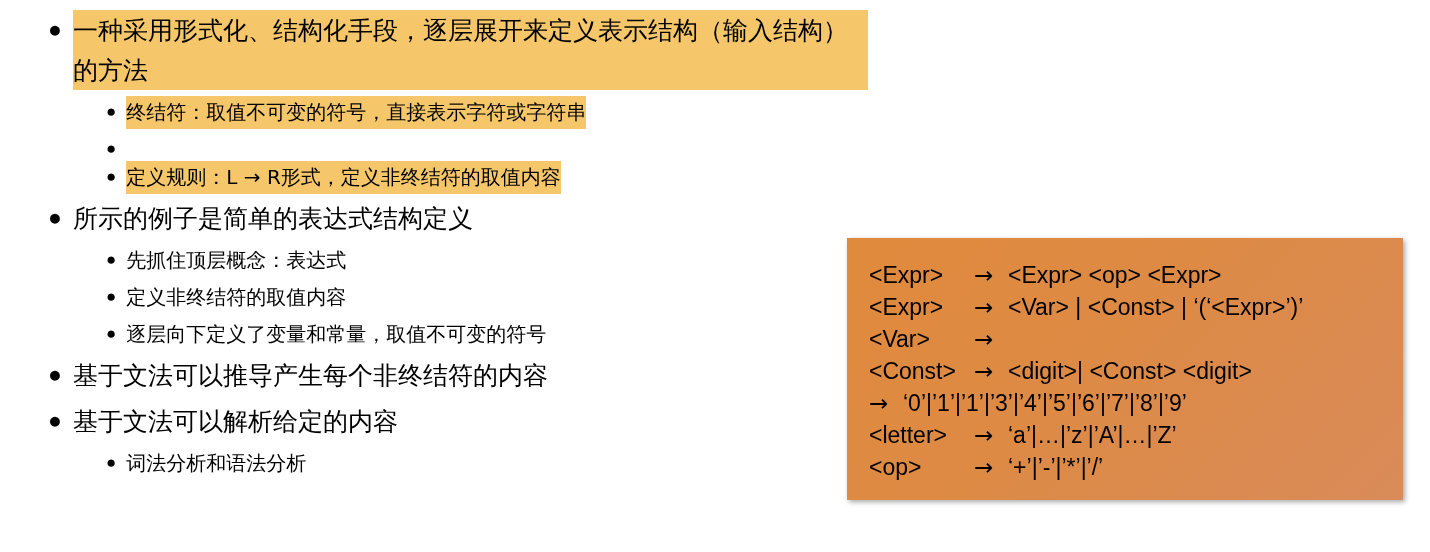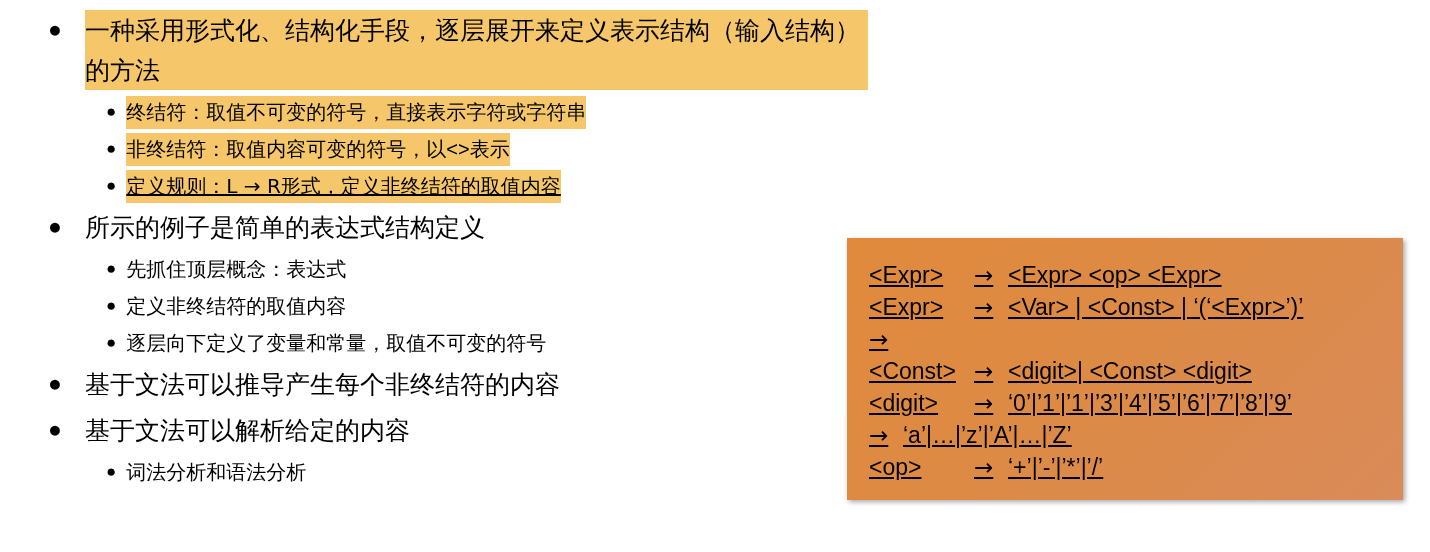--- a/index.html
+++ b/index.html
@@ -50,21 +50,20 @@
     margin-bottom: 6px;
   }
   .lvl1 .dot {
     font-size: 23px;
     margin-right: 11px;
     margin-top: 8px;
   }
   .lvl1 .txt {
     font-size: 25px;
     line-height: 40px;
-    margin-left: 12px;
   }
 
   
   .lvl2 {
     margin-left: 58px;
     margin-bottom: 4px;
   }
   .lvl2 .dot {
     font-size: 17px;
     margin-right: 10px;
@@ -76,21 +75,20 @@
   }
 
   .hl {
     background: #f5c76a;
     box-decoration-break: clone;
     -webkit-box-decoration-break: clone;
   }
 
   .arrow {
     font-family: "DejaVu Sans", sans-serif;
-    text-decoration: underline;
   }
 
   
   .grammar-box {
     position: absolute;
     left: 847px;
     top: 238px;
     width: 556px;
     height: 262px;
     background: linear-gradient(135deg, #e08a3c 0%, #dd8a45 45%, #d98b59 100%);
@@ -99,21 +97,20 @@
     padding: 21px 0 0 22px;
   }
 
   .grule {
     display: flex;
     align-items: flex-end;
     font-size: 23px;
     line-height: 32px;
     color: #000;
     white-space: pre;
-    text-decoration: underline;
   }
   .glhs {
     width: 105px;
     flex: 0 0 105px;
   }
   .gar {
     width: 34px;
     flex: 0 0 34px;
     font-family: "DejaVu Sans", sans-serif;
   }
@@ -133,21 +130,20 @@
       <span class="txt hl">一种采用形式化、结构化手段，逐层展开来定义表示结构（输入结构）的方法</span>
     </div>
 
     <div class="li lvl2">
       <span class="dot">●</span>
       <span class="txt hl">终结符：取值不可变的符号，直接表示字符或字符串</span>
     </div>
 
     <div class="li lvl2">
       <span class="dot">●</span>
-      <span class="txt hl">非终结符：取值内容可变的符号，以&lt;&gt;表示</span>
     </div>
 
     <div class="li lvl2">
       <span class="dot">●</span>
       <span class="txt hl arrow">定义规则：L → R形式，定义非终结符的取值内容</span>
     </div>
 
     <div class="li lvl1">
       <span class="dot">●</span>
       <span class="txt">所示的例子是简单的表达式结构定义</span>
@@ -193,36 +189,37 @@
       <span class="grhs">&lt;Expr&gt; &lt;op&gt; &lt;Expr&gt;</span>
     </div>
 
     <div class="grule">
       <span class="glhs">&lt;Expr&gt;</span>
       <span class="gar">→</span>
       <span class="grhs">&lt;Var&gt; | &lt;Const&gt; | ‘(‘&lt;Expr&gt;’)’</span>
     </div>
 
     <div class="grule">
+      <span class="glhs">&lt;Var&gt;</span>
       <span class="gar">→</span>
     </div>
 
     <div class="grule">
       <span class="glhs">&lt;Const&gt;</span>
       <span class="gar">→</span>
       <span class="grhs">&lt;digit&gt;| &lt;Const&gt; &lt;digit&gt;</span>
     </div>
 
     <div class="grule">
-      <span class="glhs">&lt;digit&gt;</span>
       <span class="gar">→</span>
       <span class="grhs">‘0’|’1’|’1’|’3’|’4’|’5’|’6’|’7’|’8’|’9’</span>
     </div>
 
     <div class="grule">
+      <span class="glhs">&lt;letter&gt;</span>
       <span class="gar">→</span>
       <span class="grhs">‘a’|…|’z’|’A’|…|’Z’</span>
     </div>
 
     <div class="grule">
       <span class="glhs">&lt;op&gt;</span>
       <span class="gar">→</span>
       <span class="grhs">‘+’|’-’|’*’|’/’</span>
     </div>
 

